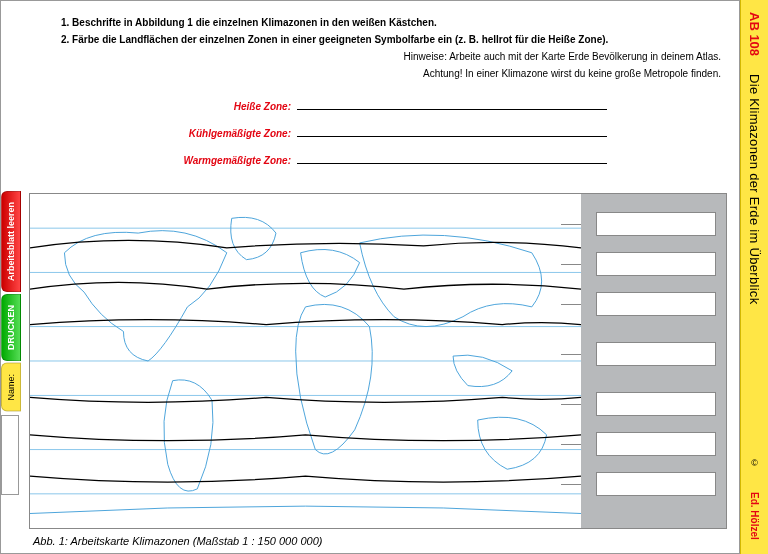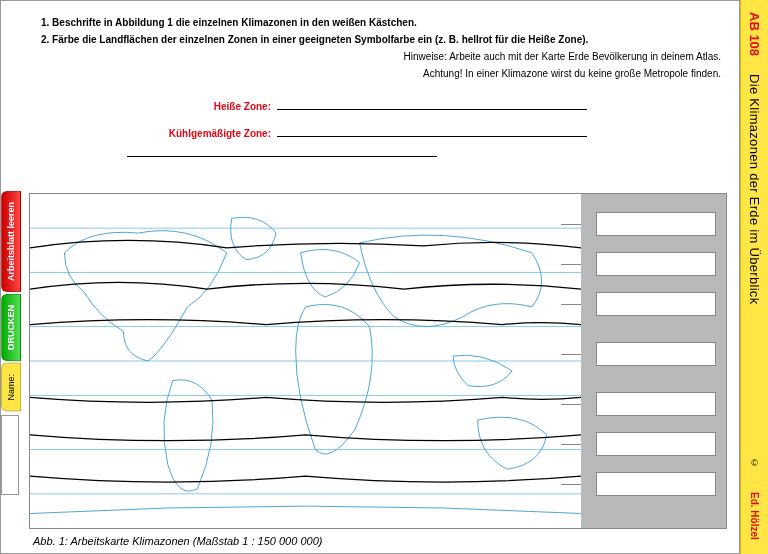--- a/index.html
+++ b/index.html
@@ -13,38 +13,39 @@
     }
     .page {
       position: absolute;
       left: 0; top: 0;
       width: 740px;
       height: 554px;
       border: 1px solid #999;
       background: #fff;
     }
     .content-inner {
-      padding: 14px 18px 0 40px;
+      padding: 14px 18px 0 60px;
       font-size: 10px;
       line-height: 1.5;
       color: #000;
     }
     .task { font-weight: bold; margin-bottom: 2px; }
     .task-hint { font-weight: normal; margin-left: 12px; text-align: right; }
     .zones {
       margin: 10px 0 6px 80px;
     }
     .zone-row {
       display: flex;
       align-items: baseline;
       margin-bottom: 4px;
     }
     .zone-label {
       color: #e30613;
       font-weight: bold;
+      font-style: italic;
       width: 150px;
       text-align: right;
       font-size: 10px;
       margin-top: 8px;
     }
     .zone-line {
       flex: 1;
       border-bottom: 1px solid #000;
       margin-left: 6px;
       max-width: 310px;
@@ -183,20 +184,21 @@
     <div class="zones">
       <div class="zone-row">
         <span class="zone-label">Heiße Zone:</span>
         <span class="zone-line"></span>
       </div>
       <div class="zone-row">
         <span class="zone-label">Kühlgemäßigte Zone:</span>
         <span class="zone-line"></span>
       </div>
       <div class="zone-row">
+        <span class="zone-label">Warmgemäßigte Zone:</span>
         <span class="zone-line"></span>
       </div>
     </div>
   </div>
 
   <div class="map-area">
     <div class="map-svg-holder">
       <svg viewBox="0 0 560 330">
 
         <g stroke="#6bb7e6" stroke-width="0.8" fill="none">

